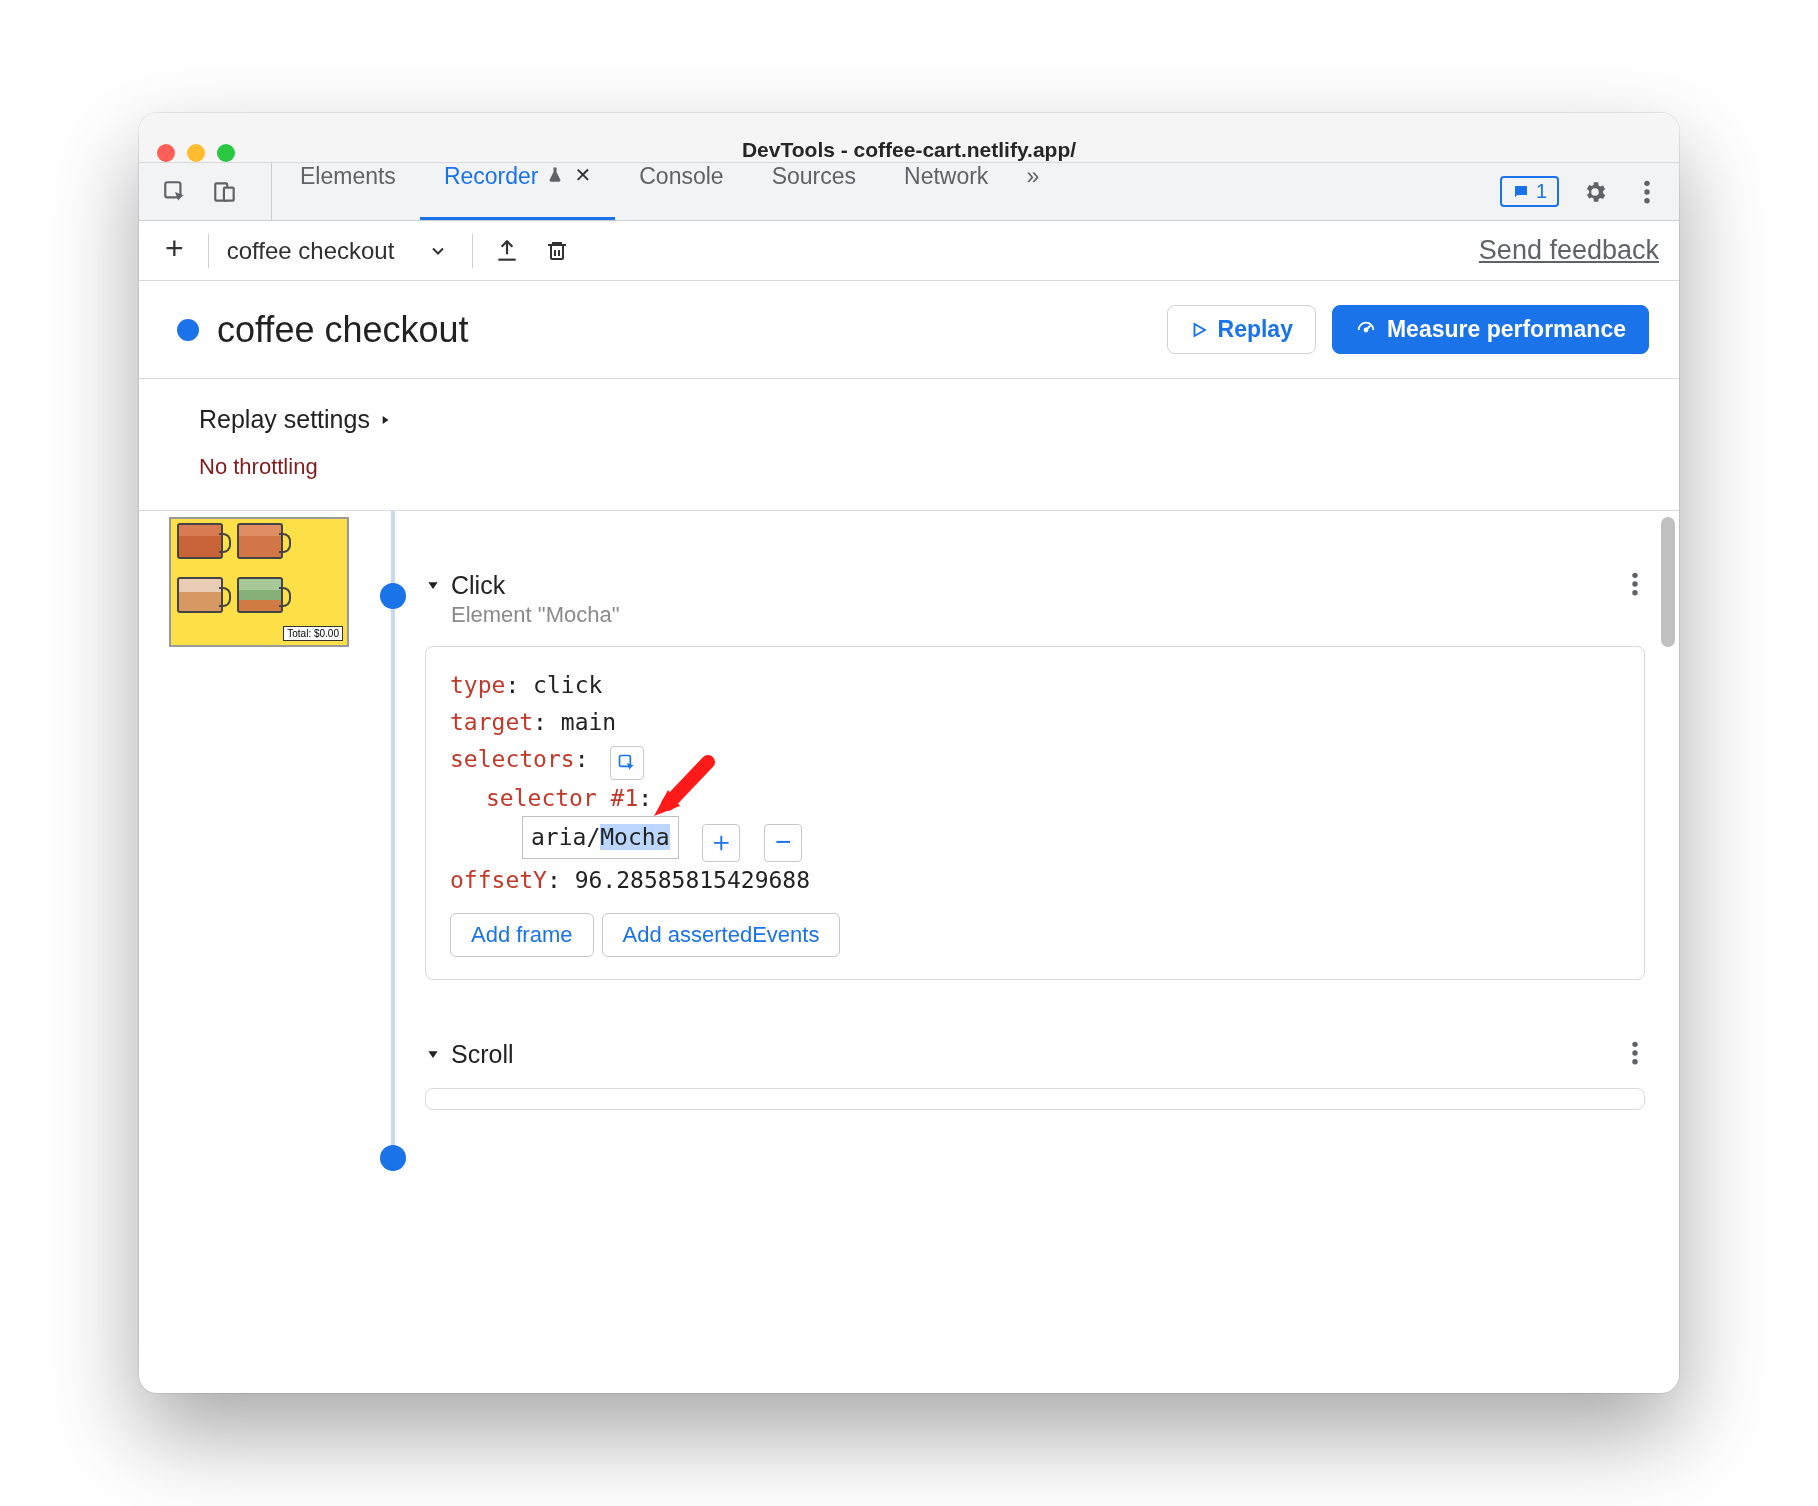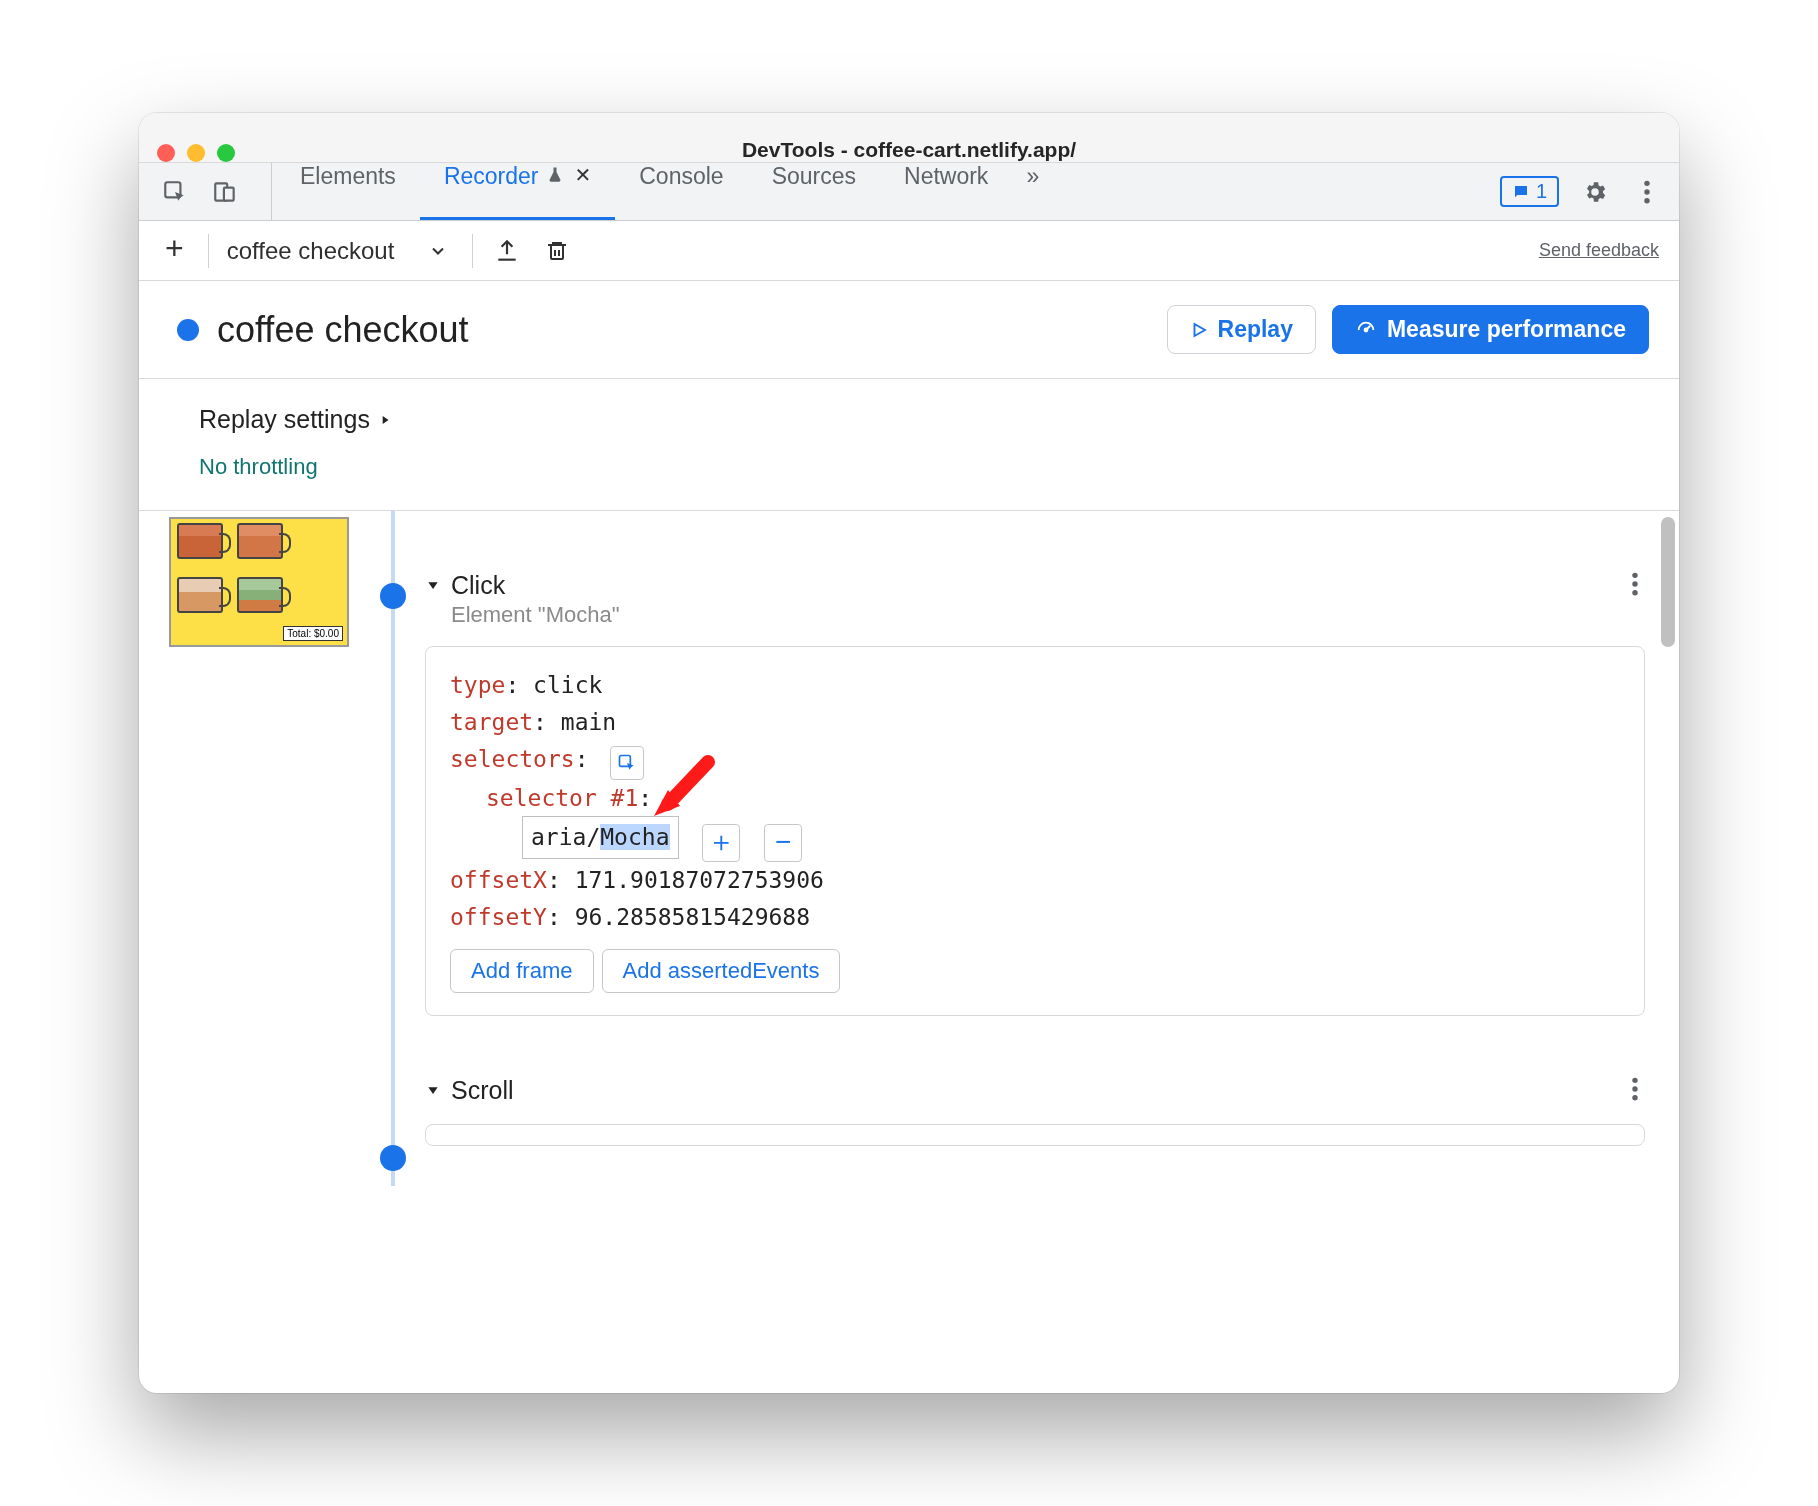--- a/index.html
+++ b/index.html
@@ -77,21 +77,21 @@
     display: flex;
     align-items: center;
     border-bottom: 1px solid #d9d9d9;
     padding: 0 20px;
     gap: 18px;
   }
   .rec-toolbar .plus { font-size: 32px; color: #333; cursor: pointer; padding: 0 6px 4px; }
   .rec-toolbar .divider { width: 1px; height: 34px; background: #d0d0d0; }
   .recname { font-size: 24px; color: #303030; }
   .rec-toolbar .spacer { flex: 1; }
-  .feedback { font-size: 18px; color: #5f6368; text-decoration: underline; cursor: pointer; }
+  .feedback { font-size: 27px; color: #5f6368; text-decoration: underline; cursor: pointer; }
   
   .headerrow {
     display: flex; align-items: center;
     padding: 24px 30px 24px 38px;
     border-bottom: 1px solid #d9d9d9;
   }
   .headerrow .blue-dot { width: 22px; height: 22px; border-radius: 50%; background: #1a73e8; margin-right: 18px; }
   .headerrow h1 { font-size: 36px; font-weight: 400; color: #222; flex: 1; }
   .btn {
     display: inline-flex; align-items: center; gap: 10px;
@@ -100,21 +100,21 @@
   }
   .btn + .btn { margin-left: 16px; }
   .btn.primary { background: #1a73e8; border-color: #1a73e8; color: #fff; }
   
   .settingsrow {
     display: flex; justify-content: space-between;
     padding: 26px 38px 30px 60px;
     border-bottom: 1px solid #d9d9d9;
   }
   .settingsrow .left h3 { font-size: 25px; font-weight: 400; color: #222; display: flex; align-items: center; gap: 8px; }
-  .settingsrow .left .sub { font-size: 22px; color: #0f766e; margin-top: 20px; }
+  .settingsrow .left .sub { font-size: 22px; color: #7f1d1d; margin-top: 20px; }
   .settingsrow .right h3 { font-size: 25px; font-weight: 400; color: #222; text-align: left; }
   .envdetails { display: flex; align-items: center; margin-top: 20px; font-size: 22px; color: #5f6368; }
   .envdetails .sep { width: 1px; height: 26px; background: #c9c9c9; margin: 0 14px; }
   
   .body {
     flex: 1; display: flex; overflow: hidden;
     border-top: none;
     position: relative;
   }
   .body-inner {
@@ -384,21 +384,20 @@
               <div class="indent2" style="position:relative">
                 <span class="sel-input"><span>aria/</span><span class="hl">Mocha</span></span>
                 <span class="sqbtn">＋</span>
                 <span class="sqbtn">−</span>
                 
                 <svg class="red-arrow" style="left:200px; top:-62px;" width="70" height="70" viewBox="0 0 70 70">
                   <path d="M58 8 L18 50" stroke="#ff1a1a" stroke-width="14" stroke-linecap="round"></path>
                   <polygon points="4,62 30,52 18,36" fill="#ff1a1a"></polygon>
                 </svg>
               </div>
-              <div><span class="k">offsetX</span>: <span class="v">171.90187072753906</span></div>
               <div><span class="k">offsetY</span>: <span class="v">96.28585815429688</span></div>
               <div class="add-actions">
                 <button class="chipbtn">Add frame</button>
                 <button class="chipbtn">Add assertedEvents</button>
               </div>
             </div>
           </div>
 
           <div class="step" style="margin-top:60px">
             <div class="step-head">

